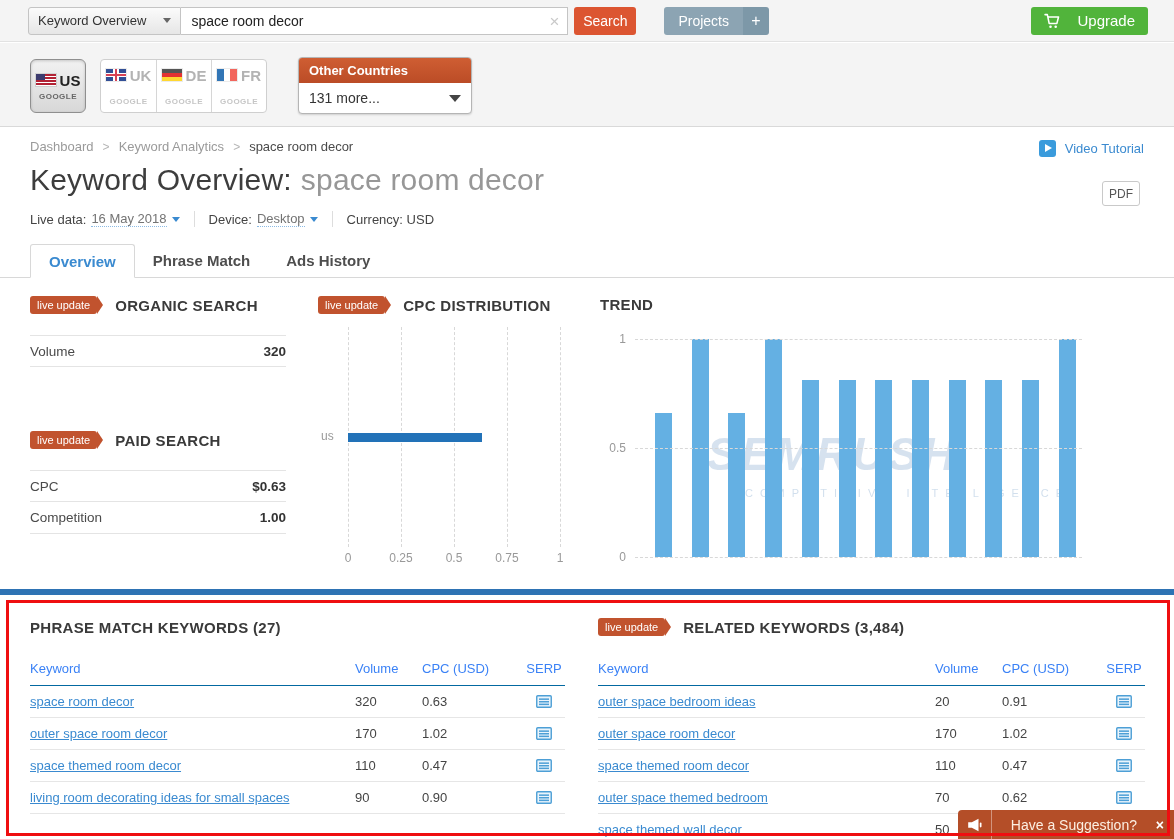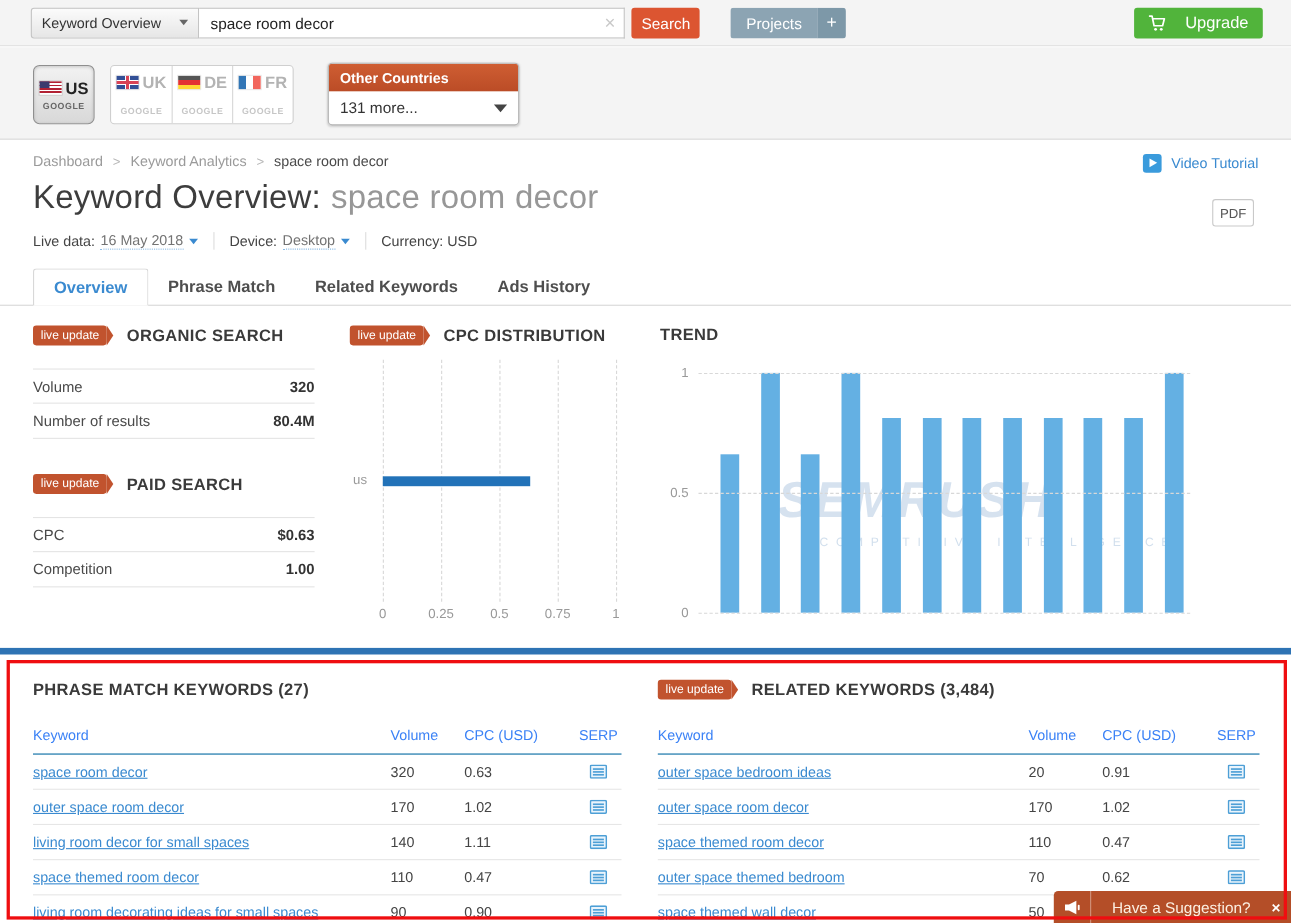--- a/index.html
+++ b/index.html
@@ -257,37 +257,32 @@
     <span>Device:</span>
     <span class="meta-link">Desktop</span>
     <span class="caret caret-blue"></span>
     <span class="meta-sep"></span>
     <span>Currency: USD</span>
   </div>
 
   <div class="tabs-row">
       <div class="tab active">Overview</div>
       <div class="tab">Phrase Match</div>
-      <div class="tab">Related Keywords</div>
       <div class="tab">Ads History</div>
     </div>
 
   <div class="organic-block">
     <div class="section-header">
       <span class="live-badge">live update</span>
       <span class="sec-title">ORGANIC SEARCH</span>
     </div>
     <div class="metric-table">
         <div class="metric-row">
           <span class="metric-label">Volume</span>
           <span class="metric-value">320</span>
-        </div>
-        <div class="metric-row">
-          <span class="metric-label">Number of results</span>
-          <span class="metric-value">80.4M</span>
         </div>
       </div>
   </div>
 
   <div class="paid-block">
     <div class="section-header">
       <span class="live-badge">live update</span>
       <span class="sec-title">PAID SEARCH</span>
     </div>
     <div class="metric-table">
@@ -376,35 +371,20 @@
                 <rect x="3" y="6" width="10" height="1.5" fill="#4d9fd6"></rect>
                 <rect x="3" y="8.6" width="10" height="1.5" fill="#4d9fd6"></rect>
               </svg>
             </span>
           </div>
         </div>
         <div class="kw-grid-row">
           <a class="kw-link">outer space room decor</a>
           <div class="kw-num">170</div>
           <div class="kw-num">1.02</div>
-          <div class="serp-cell">
-            <span class="serp-icon">
-              <svg width="16" height="13" viewBox="0 0 16 13">
-                <rect x="0.75" y="0.75" width="14.5" height="11.5" rx="1" fill="#eaf4fc" stroke="#4d9fd6" stroke-width="1.4"></rect>
-                <rect x="3" y="3.4" width="10" height="1.5" fill="#4d9fd6"></rect>
-                <rect x="3" y="6" width="10" height="1.5" fill="#4d9fd6"></rect>
-                <rect x="3" y="8.6" width="10" height="1.5" fill="#4d9fd6"></rect>
-              </svg>
-            </span>
-          </div>
-        </div>
-        <div class="kw-grid-row">
-          <a class="kw-link">living room decor for small spaces</a>
-          <div class="kw-num">140</div>
-          <div class="kw-num">1.11</div>
           <div class="serp-cell">
             <span class="serp-icon">
               <svg width="16" height="13" viewBox="0 0 16 13">
                 <rect x="0.75" y="0.75" width="14.5" height="11.5" rx="1" fill="#eaf4fc" stroke="#4d9fd6" stroke-width="1.4"></rect>
                 <rect x="3" y="3.4" width="10" height="1.5" fill="#4d9fd6"></rect>
                 <rect x="3" y="6" width="10" height="1.5" fill="#4d9fd6"></rect>
                 <rect x="3" y="8.6" width="10" height="1.5" fill="#4d9fd6"></rect>
               </svg>
             </span>
           </div>

